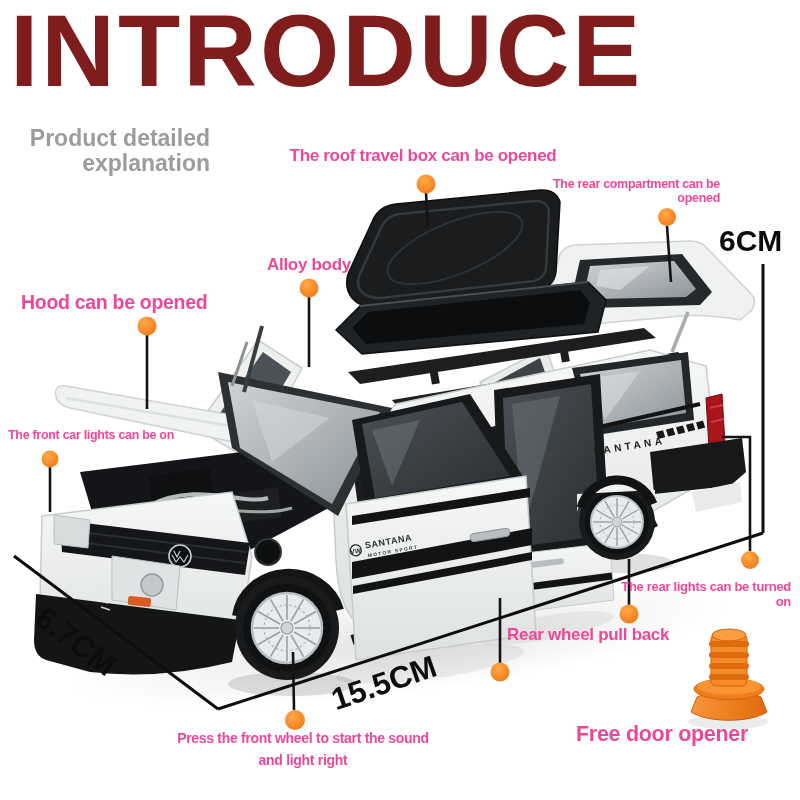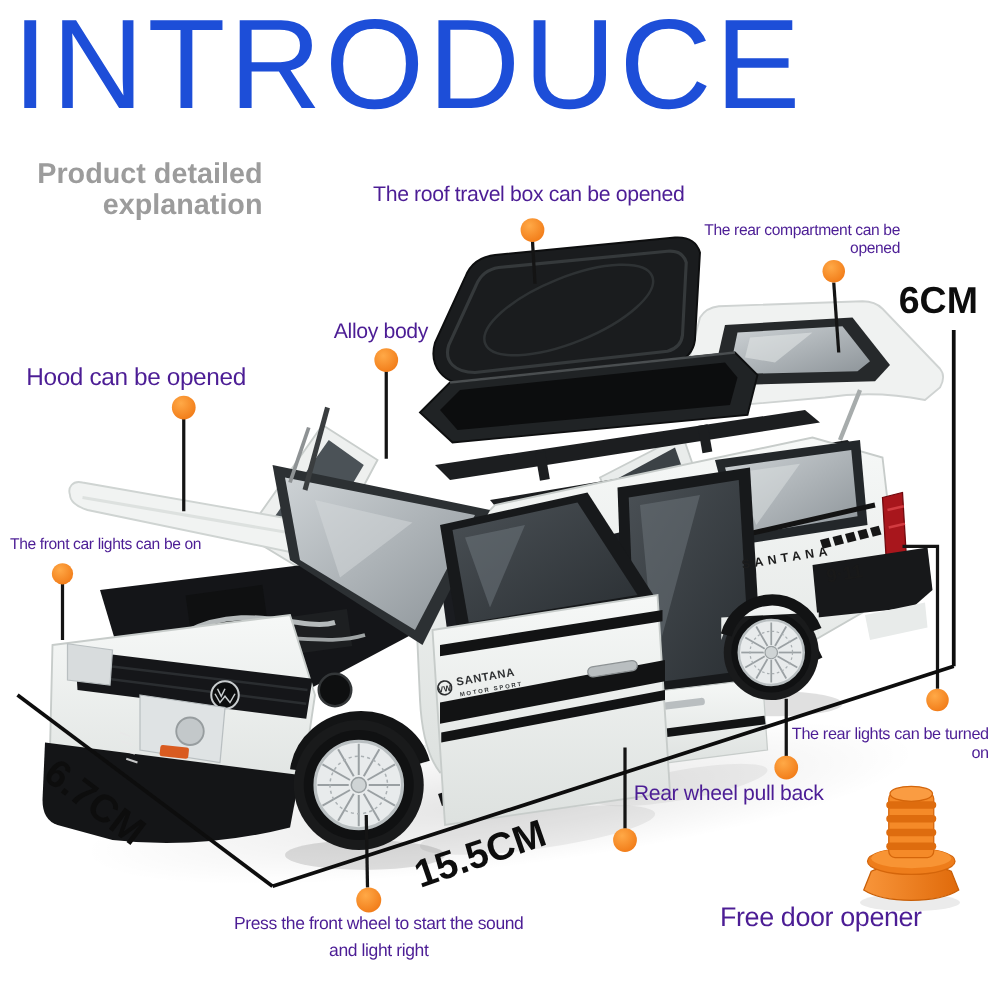--- a/index.html
+++ b/index.html
@@ -1,22 +1,22 @@
 <!DOCTYPE html>
 <html><head>
 <meta charset="utf-8">
 <style>
   html,body{margin:0;padding:0;background:#fff;}
   .stage{position:relative;width:800px;height:800px;background:#ffffff;overflow:hidden;
          font-family:"Liberation Sans",sans-serif;}
   .stage svg{position:absolute;left:0;top:0;}
-  .lbl{position:absolute;font-weight:normal;color:#4c1d95;white-space:nowrap;letter-spacing:-0.3px;}
+  .lbl{position:absolute;font-weight:bold;color:#ec4899;white-space:nowrap;letter-spacing:-0.3px;}
   .lbl .ln{display:block;}
-  .title{position:absolute;left:10px;top:0px;font-size:102px;font-weight:normal;
-         color:#1d4ed8;letter-spacing:3px;line-height:1.0;white-space:nowrap;}
+  .title{position:absolute;left:10px;top:0px;font-size:102px;font-weight:bold;
+         color:#7f1d1d;letter-spacing:3px;line-height:1.0;white-space:nowrap;}
   .subtitle{position:absolute;left:28px;top:126px;width:182px;text-align:right;
             font-size:23px;line-height:25px;font-weight:bold;color:#9c9c9c;}
   .c-roof{left:256px;top:146px;width:334px;text-align:center;font-size:17px;}
   .c-rearcomp{right:80px;top:178px;text-align:right;font-size:12.5px;line-height:13.5px;margin-left:28px;}
   .c-alloy{left:267px;top:255px;font-size:17px;}
   .c-hood{left:21px;top:291px;font-size:19.5px;}
   .c-frontlights{left:8px;top:428px;font-size:12.5px;}
   .c-rearlights{right:9px;top:580px;text-align:right;font-size:13px;line-height:14.5px;}
   .c-rearwheel{left:507px;top:625px;font-size:17px;}
   .c-fourdoors{left:399px;top:689px;font-size:12.5px;}

